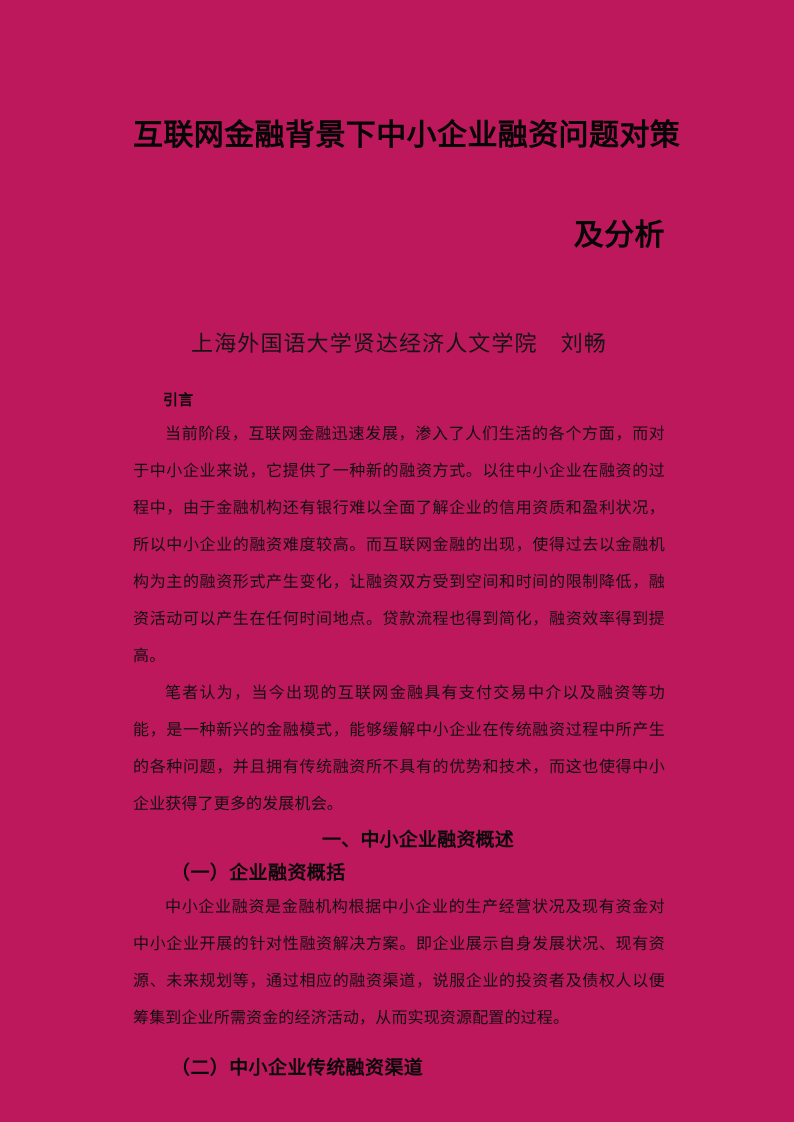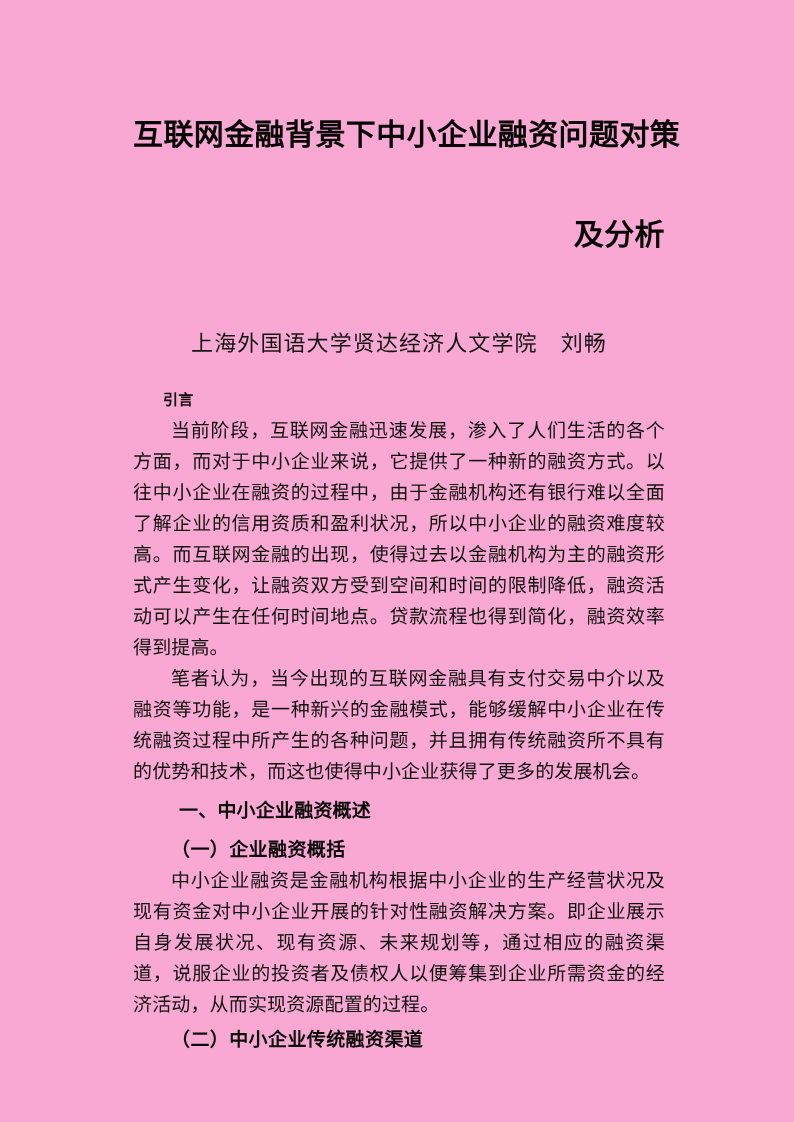--- a/index.html
+++ b/index.html
@@ -6,21 +6,21 @@
   html, body {
     margin: 0;
     padding: 0;
     background: #ffffff;
   }
 
   .page {
     position: relative;
     width: 794px;
     height: 1122px;
-    background: #f9a8d4;
+    background: #be185d;
     overflow: hidden;
     box-sizing: border-box;
     font-family: "Liberation Serif", "DejaVu Serif", serif;
     color: #0a0a0a;
     -webkit-font-smoothing: antialiased;
   }
 
   
   .content {
     position: absolute;
@@ -77,58 +77,59 @@
     font-weight: bold;
     font-size: 15px;
     line-height: 31px;
     text-indent: 2em;
     letter-spacing: 0.3px;
     color: #0a0a0a;
   }
 
   
   .heading-l1 {
-    margin: 8px;
+    margin: 2px;
     padding: 0;
     font-family: Liberation Sans, sans-serif;
     font-weight: bold;
     font-size: 19px;
     line-height: 31px;
     text-indent: 2em;
     letter-spacing: 0.2px;
     color: #0a0a0a;
+    text-align: center;
   }
 
   
   .heading-l2 {
     margin: 0;
     padding: 0;
     font-family: "Liberation Serif", "DejaVu Serif", serif;
     font-weight: bold;
     font-size: 19px;
     line-height: 31px;
     text-indent: 2em;
     letter-spacing: 0.4px;
     color: #0a0a0a;
   }
 
   
   .body-par {
     margin: 0;
     padding: 0;
     font-family: Liberation Sans, sans-serif;
-    font-size: 19px;
-    line-height: 31px;
+    font-size: 16px;
+    line-height: 37px;
     text-indent: 2em;
     text-align: justify;
     text-justify: inter-character;
     letter-spacing: 0.15px;
     color: #101010;
   }
-  .body-par:last-of-type { margin-bottom: 4px; }
+  .body-par:last-of-type { margin-bottom: 16px; }
 </style>
 </head>
 <body>
 
 <div class="page">
 
   <div class="content">
 
     <h1 class="doc-title">
       <span class="title-line-1">互联网金融背景下中小企业融资问题对策</span>

